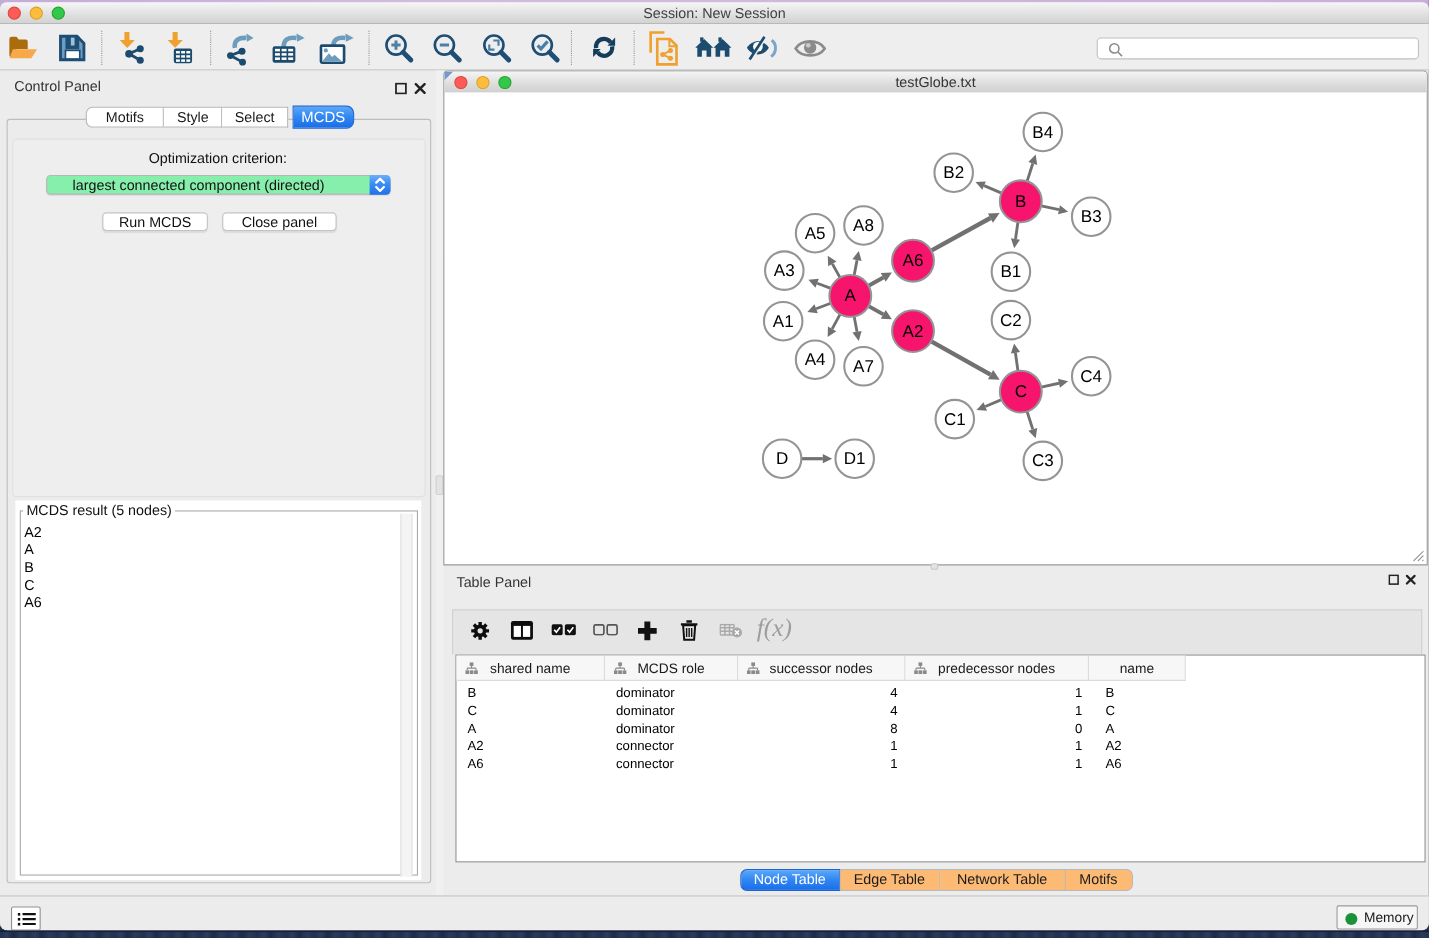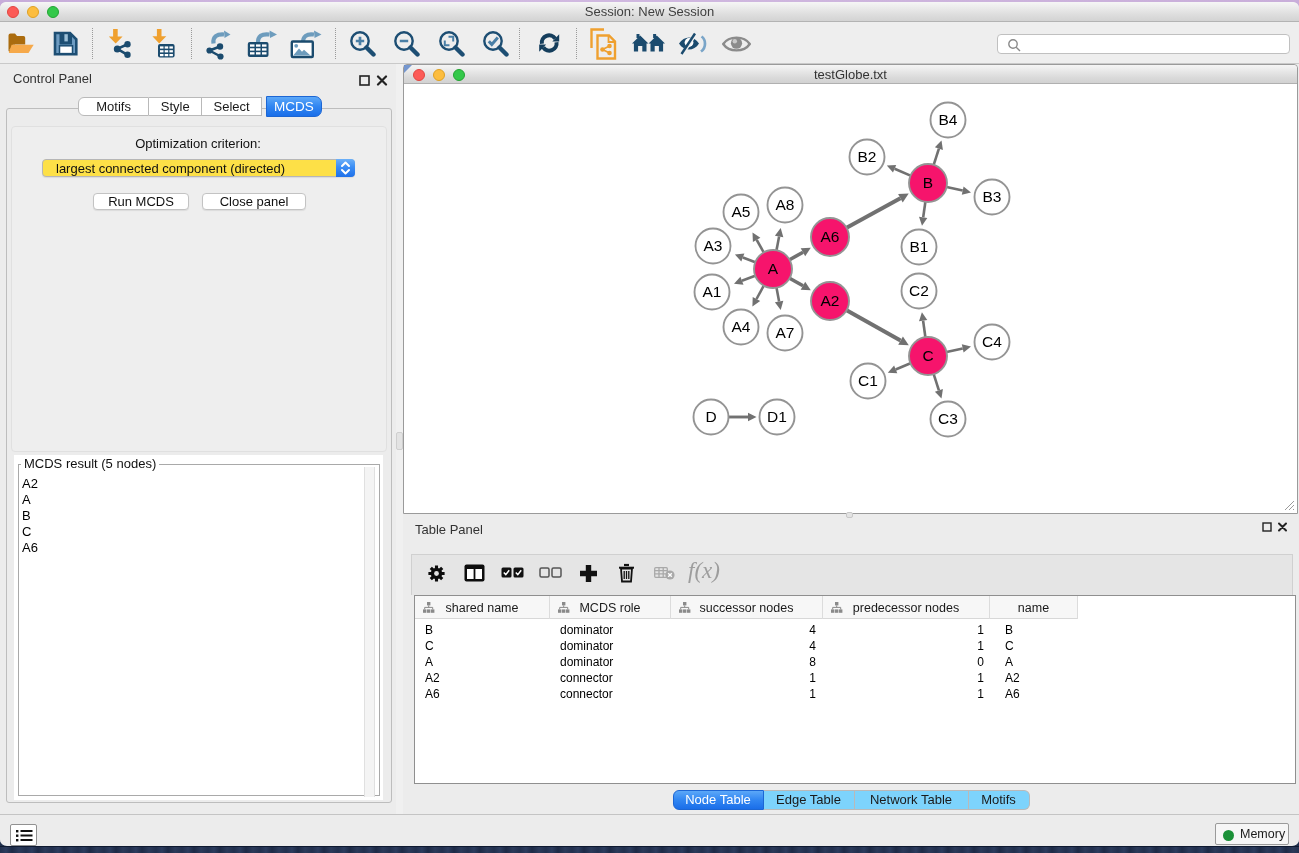--- a/index.html
+++ b/index.html
@@ -39,22 +39,22 @@
 #tabs { position:absolute; left:78px; top:33px; width:243px; height:19px;
   display:flex; font-size:13px; }
 #tabs .tab { background:#fff; border:1px solid #b9b9b9; border-left:none;
   color:#1a1a1a; text-align:center; line-height:17px; }
 #tabs .tab:first-child { border-left:1px solid #b9b9b9; border-radius:6px 0 0 6px; }
 #tabs .sel { background:linear-gradient(#5ca8f8,#3287f2 48%,#1a6ee9); color:#fff;
   border:1px solid #1c66d4; border-radius:0 7px 7px 0; margin:-1px -1px -1px 4px; height:21px; line-height:20px; font-size:13.5px; }
 #optlabel { position:absolute; left:0; top:72px; width:396px; text-align:center;
   font-size:13px; color:#111; }
 #dropdown { position:absolute; left:42px; top:95px; width:313px; height:18px;
-  background:#fde047; border:1px solid #b6b6b6; border-radius:4px;
-  font-size:13px; line-height:17px; color:#111; padding-left:13px;
+  background:#86efac; border:1px solid #b6b6b6; border-radius:4px;
+  font-size:13px; line-height:17px; color:#111; padding-left:23px;
   box-shadow:0 1px 1px rgba(0,0,0,0.08); }
 #dropdown .step { position:absolute; right:-1px; top:-1px; width:19px; height:18px;
   background:linear-gradient(#6cb0f8,#3b8df4 45%,#1f71ea); border-radius:0 4px 4px 0; }
 .btn { position:absolute; height:17px; background:#fff; border:1px solid #c3c3c3;
   border-radius:4px; font-size:13px; text-align:center; color:#111;
   box-shadow:0 1px 1px rgba(0,0,0,0.08); line-height:15px; }
 #btn-run { left:93px; top:129px; width:96px; }
 #btn-close { left:202px; top:129px; width:104px; }
 #fieldset { position:absolute; left:14px; top:391px; width:369px; height:345px;
   background:#fff; }
@@ -91,21 +91,21 @@
   background:#f7f7f7; border-bottom:1px solid #d8d8d8; }
 #tp-table .hcell { position:absolute; top:0; height:23px; line-height:25px;
   border-right:1px solid #dcdcdc; text-align:center; color:#1a1a1a; font-size:12.5px; }
 .hico { position:absolute; top:6px; width:12px; height:11px; }
 .tc.num { left:0; text-align:right; }
 .trow { position:absolute; left:0; height:16px; line-height:16px; width:100%; }
 .tc { position:absolute; top:0; height:16px; }
 
 #btabs { position:absolute; left:268.5px; top:274px; height:20px; display:flex;
   font-size:13px; }
-#btabs .tab { background:#7dd3fc; border:1px solid #b9b9b9; border-left:none;
+#btabs .tab { background:#fdba74; border:1px solid #b9b9b9; border-left:none;
   color:#1a1a1a; text-align:center; line-height:18px; }
 #btabs .tab:first-child { border-left:1px solid #b9b9b9; border-radius:6px 0 0 6px;
   background:linear-gradient(#5ca8f8,#3287f2 48%,#1a6ee9); color:#fff; border-color:#1c66d4; }
 #btabs .tab:last-child { border-radius:0 6px 6px 0; }
 
 #statusbar { position:absolute; left:0; top:812px; width:1299px; height:31px;
   background:#ececec; border-top:1px solid #c4c4c4; }
 #hamb { position:absolute; left:10px; top:9px; width:27px; height:22px; background:#fff;
   border:1px solid #919191; border-radius:2px; }
 #memory { position:absolute; left:1215px; top:8px; width:74px; height:22px; background:#f6f6f6;

